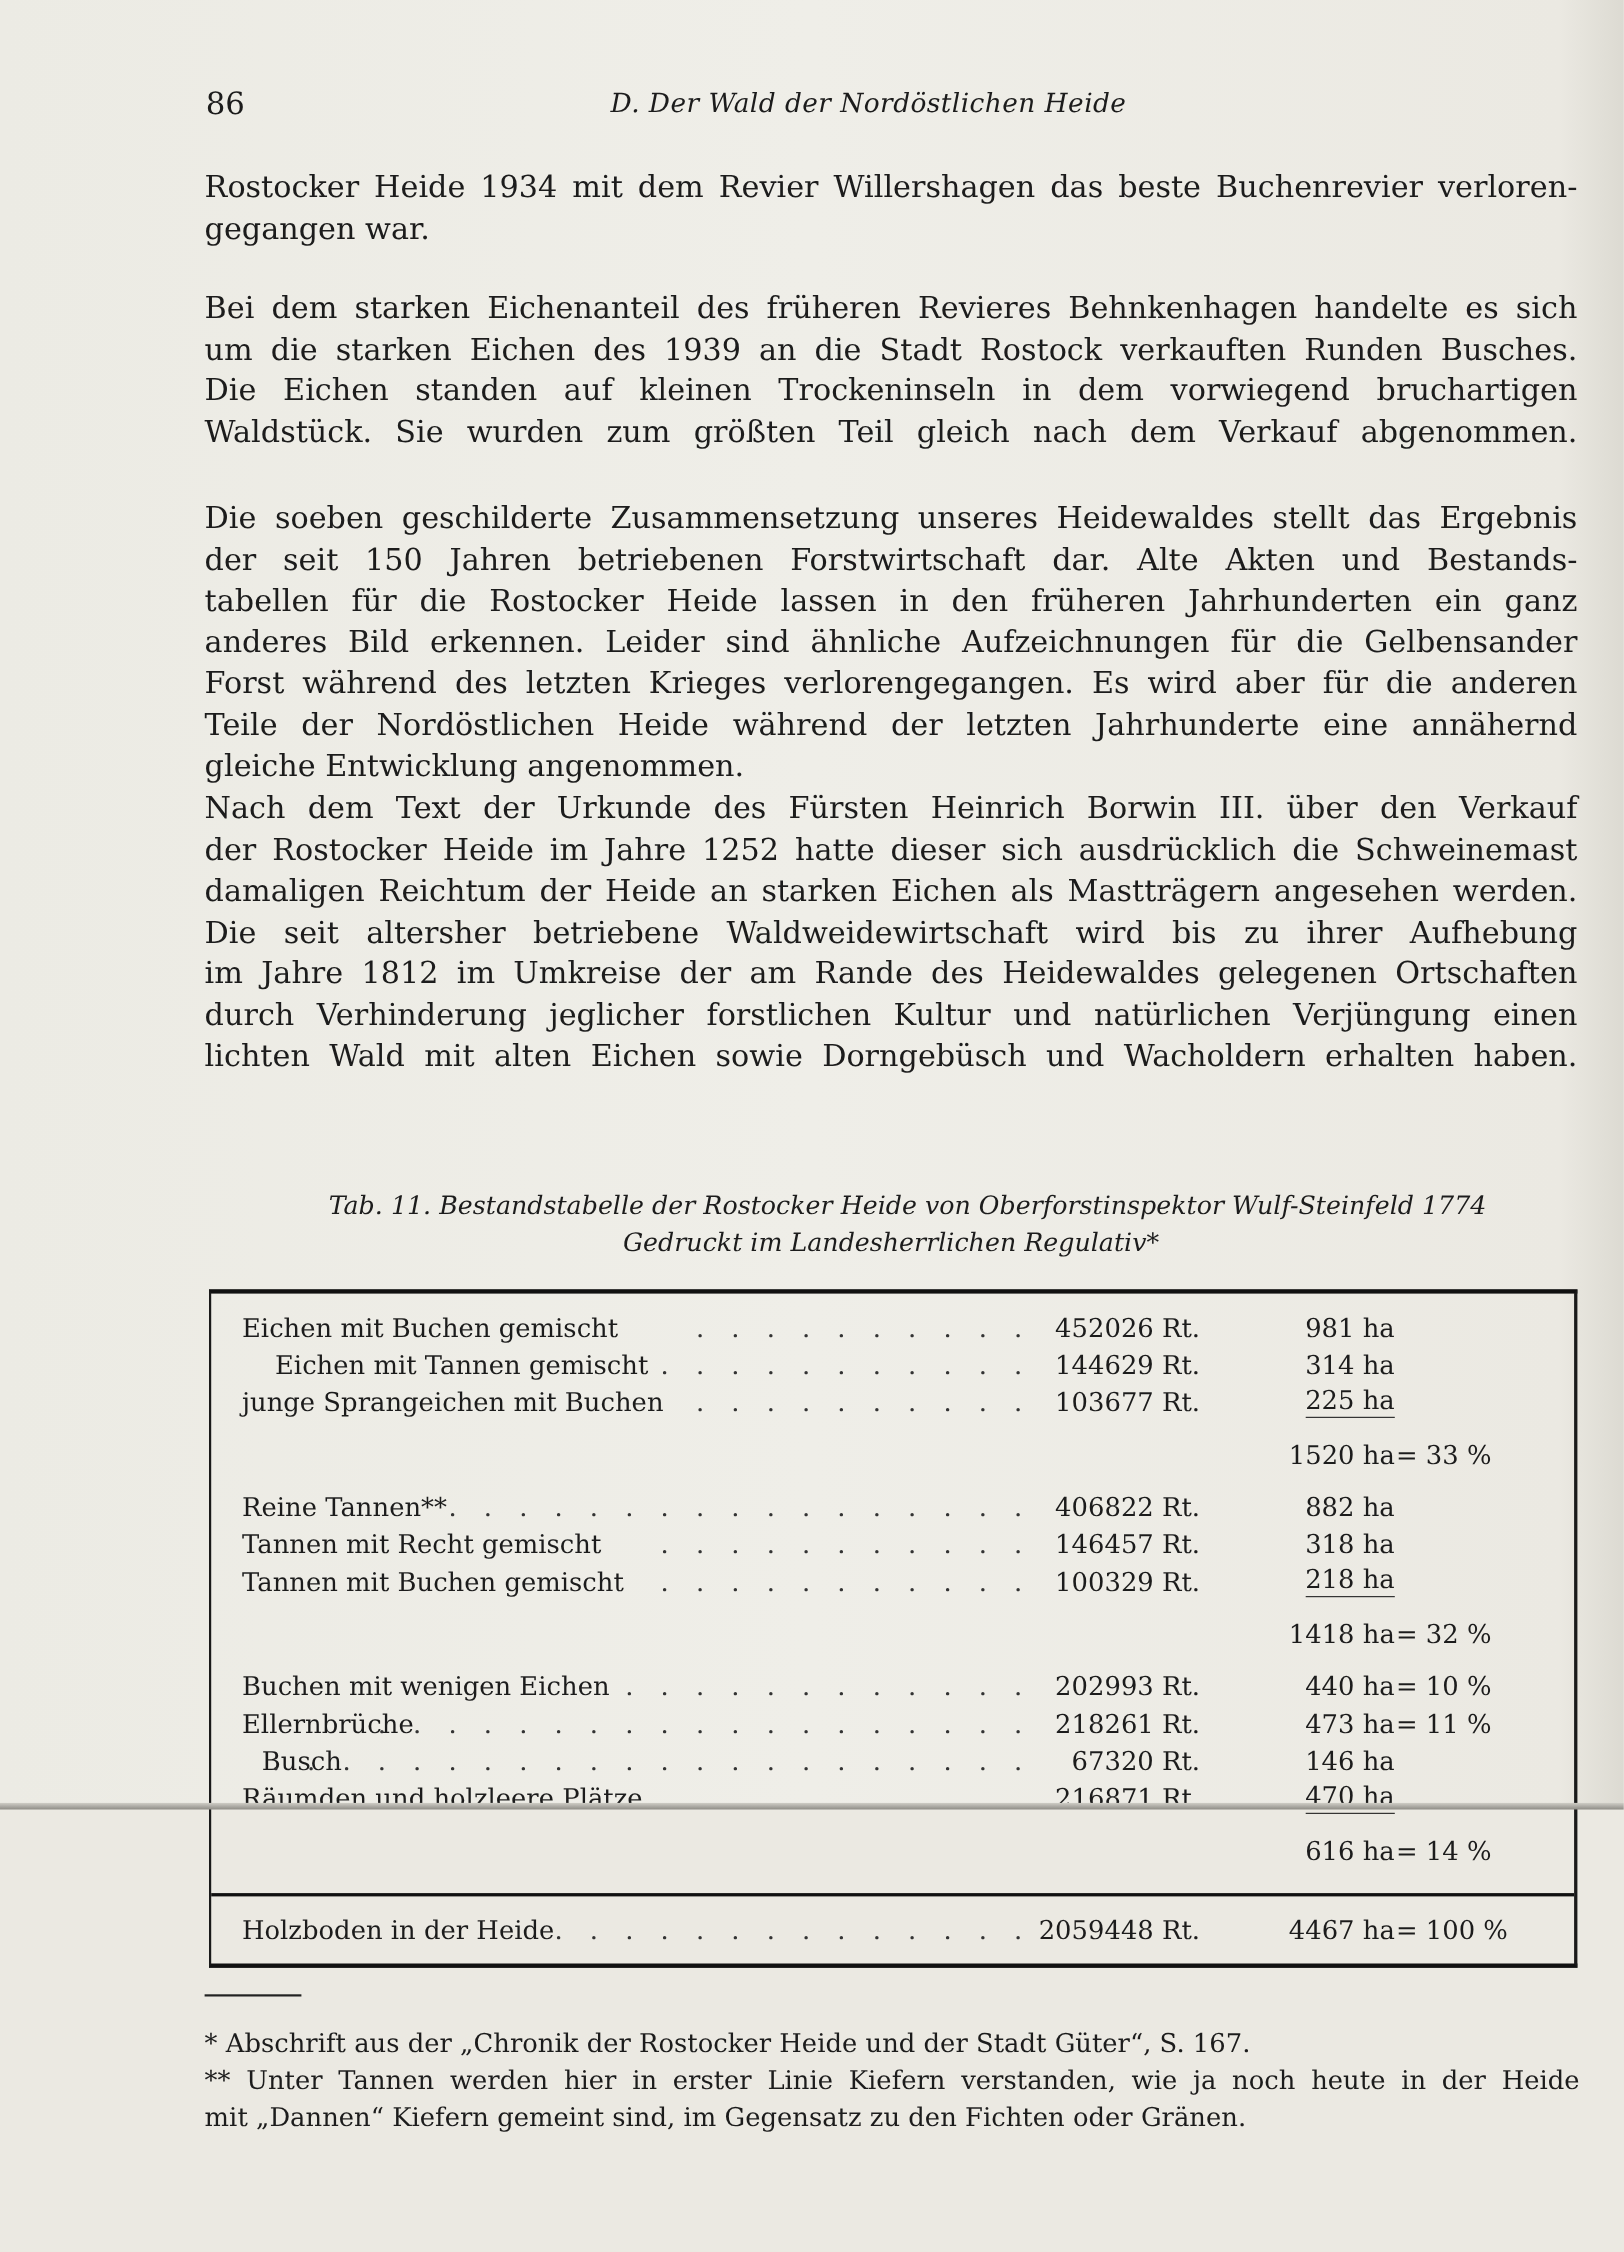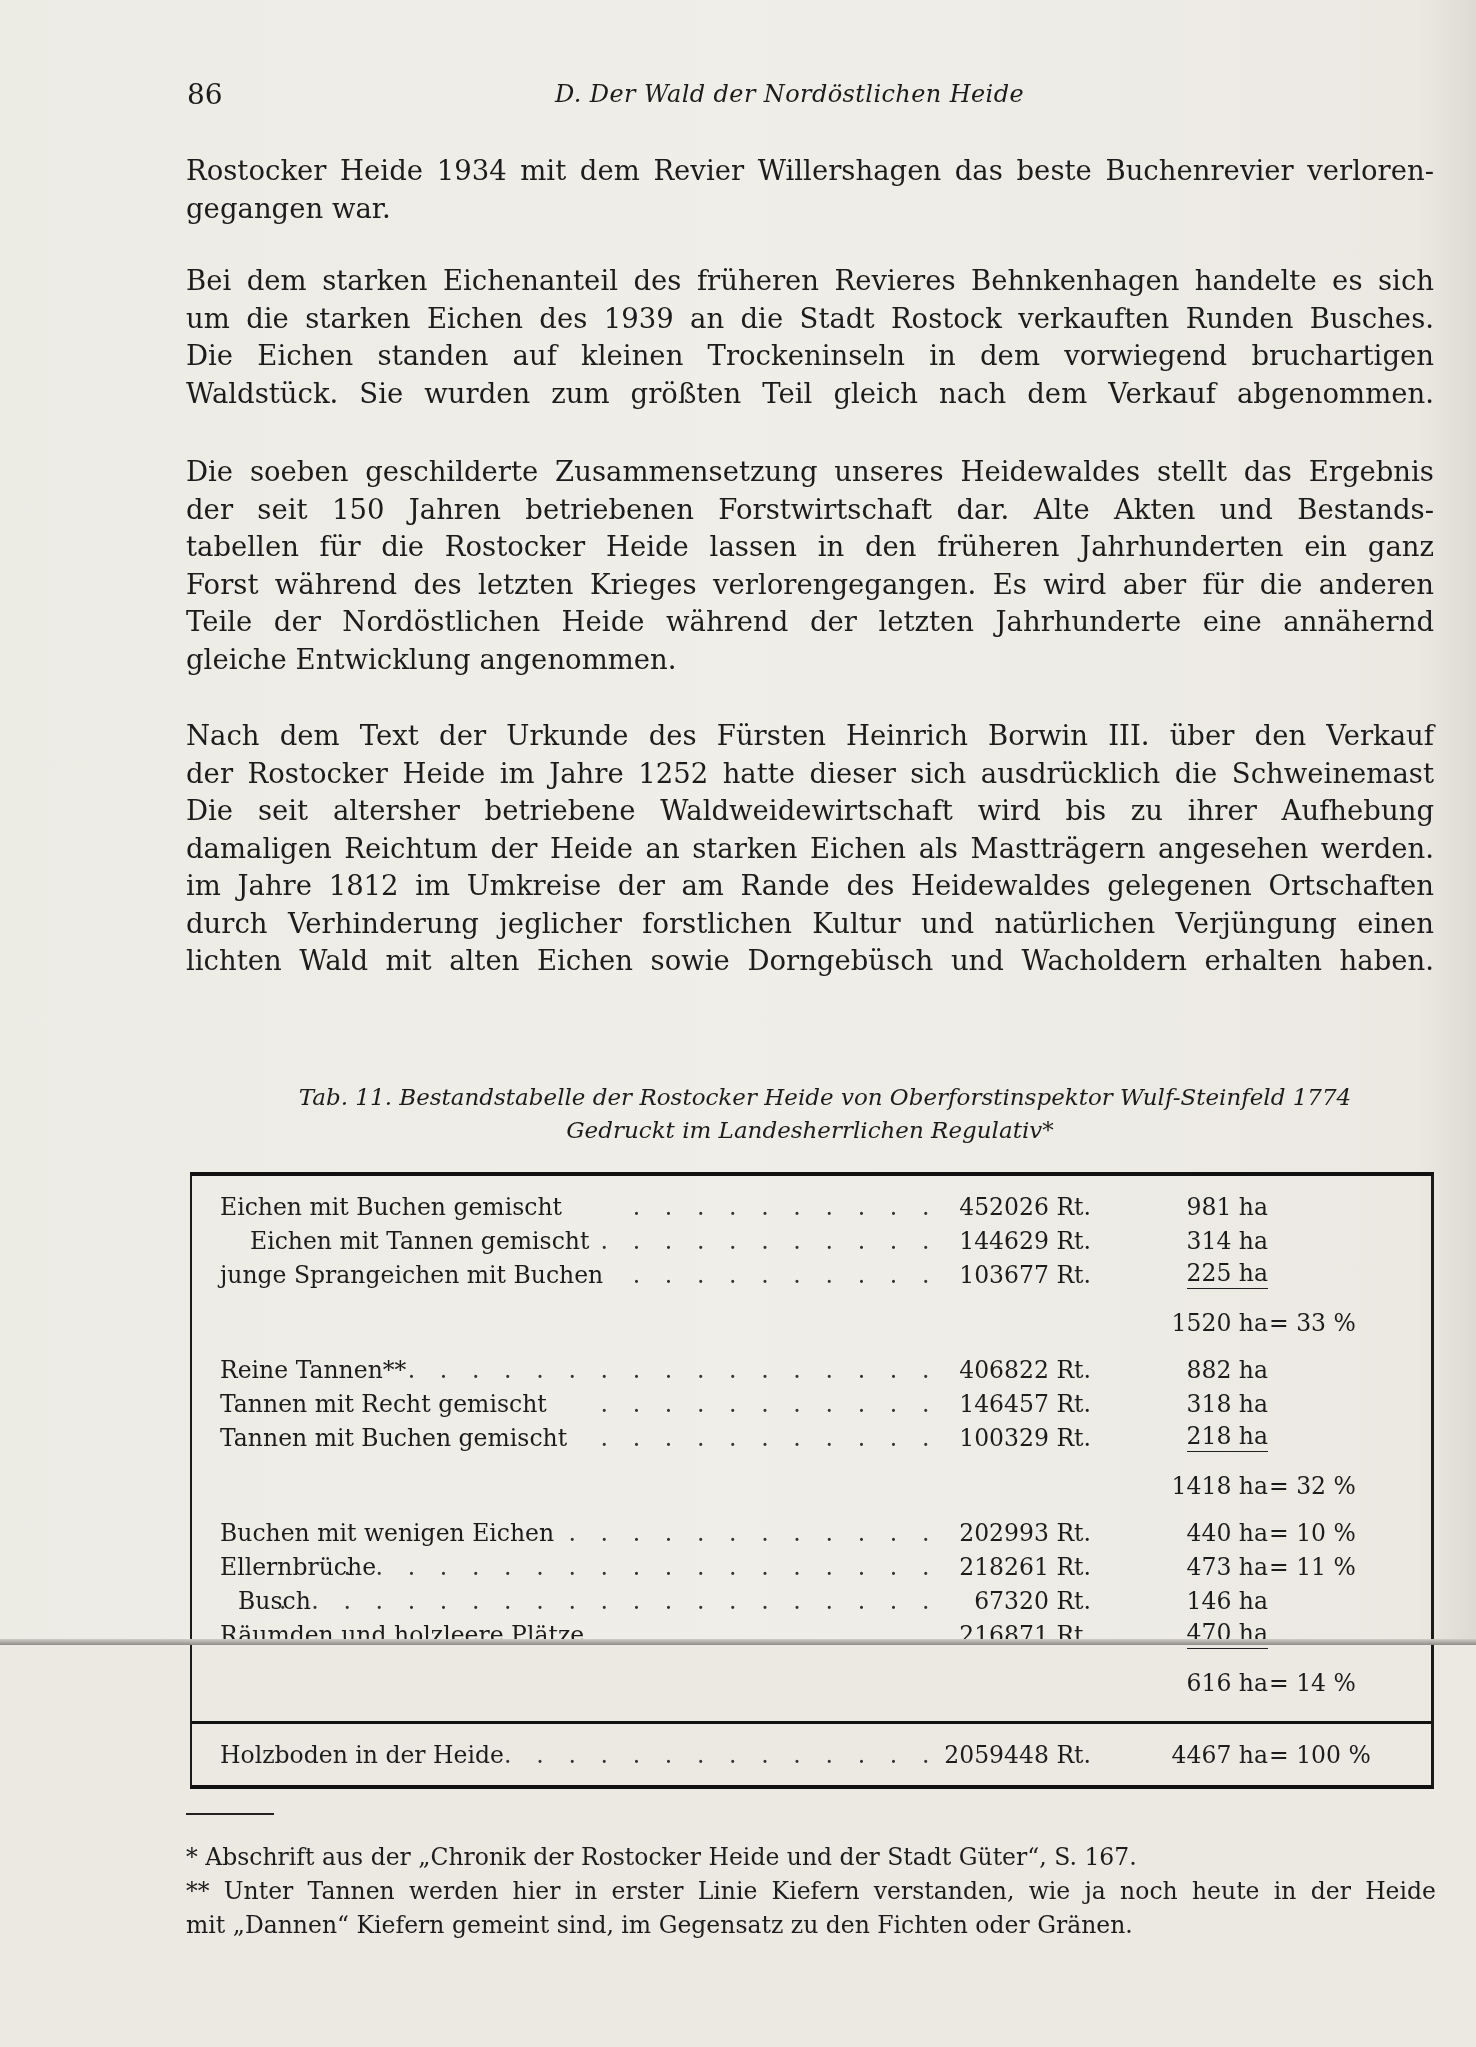--- a/index.html
+++ b/index.html
@@ -95,30 +95,31 @@
     <span class="line">Bei dem starken Eichenanteil des früheren Revieres Behnkenhagen handelte es sich</span>
     <span class="line">um die starken Eichen des 1939 an die Stadt Rostock verkauften Runden Busches.</span>
     <span class="line">Die Eichen standen auf kleinen Trockeninseln in dem vorwiegend bruchartigen</span>
     <span class="line">Waldstück. Sie wurden zum größten Teil gleich nach dem Verkauf abgenommen.</span>
   </div>
 
   <div class="text" id="para3">
     <span class="line">Die soeben geschilderte Zusammensetzung unseres Heidewaldes stellt das Ergebnis</span>
     <span class="line">der seit 150 Jahren betriebenen Forstwirtschaft dar. Alte Akten und Bestands-</span>
     <span class="line">tabellen für die Rostocker Heide lassen in den früheren Jahrhunderten ein ganz</span>
+    <span class="line">anderes Bild erkennen. Leider sind ähnliche Aufzeichnungen für die Gelbensander</span>
     <span class="line">Forst während des letzten Krieges verlorengegangen. Es wird aber für die anderen</span>
     <span class="line">Teile der Nordöstlichen Heide während der letzten Jahrhunderte eine annähernd</span>
     <span class="line last">gleiche Entwicklung angenommen.</span>
   </div>
 
   <div class="text" id="para4">
     <span class="line">Nach dem Text der Urkunde des Fürsten Heinrich Borwin III. über den Verkauf</span>
     <span class="line">der Rostocker Heide im Jahre 1252 hatte dieser sich ausdrücklich die Schweinemast</span>
+    <span class="line">damaligen Reichtum der Heide an starken Eichen als Mastträgern angesehen werden.</span>
     <span class="line">Die seit altersher betriebene Waldweidewirtschaft wird bis zu ihrer Aufhebung</span>
-    <span class="line">damaligen Reichtum der Heide an starken Eichen als Mastträgern angesehen werden.</span>
     <span class="line">im Jahre 1812 im Umkreise der am Rande des Heidewaldes gelegenen Ortschaften</span>
     <span class="line">durch Verhinderung jeglicher forstlichen Kultur und natürlichen Verjüngung einen</span>
     <span class="line">lichten Wald mit alten Eichen sowie Dorngebüsch und Wacholdern erhalten haben.</span>
   </div>
 
   <div class="caption">
     <span class="c1">Tab. 11. Bestandstabelle der Rostocker Heide von Oberforstinspektor Wulf-Steinfeld 1774</span>
     <span>Gedruckt im Landesherrlichen Regulativ*</span>
   </div>
 

